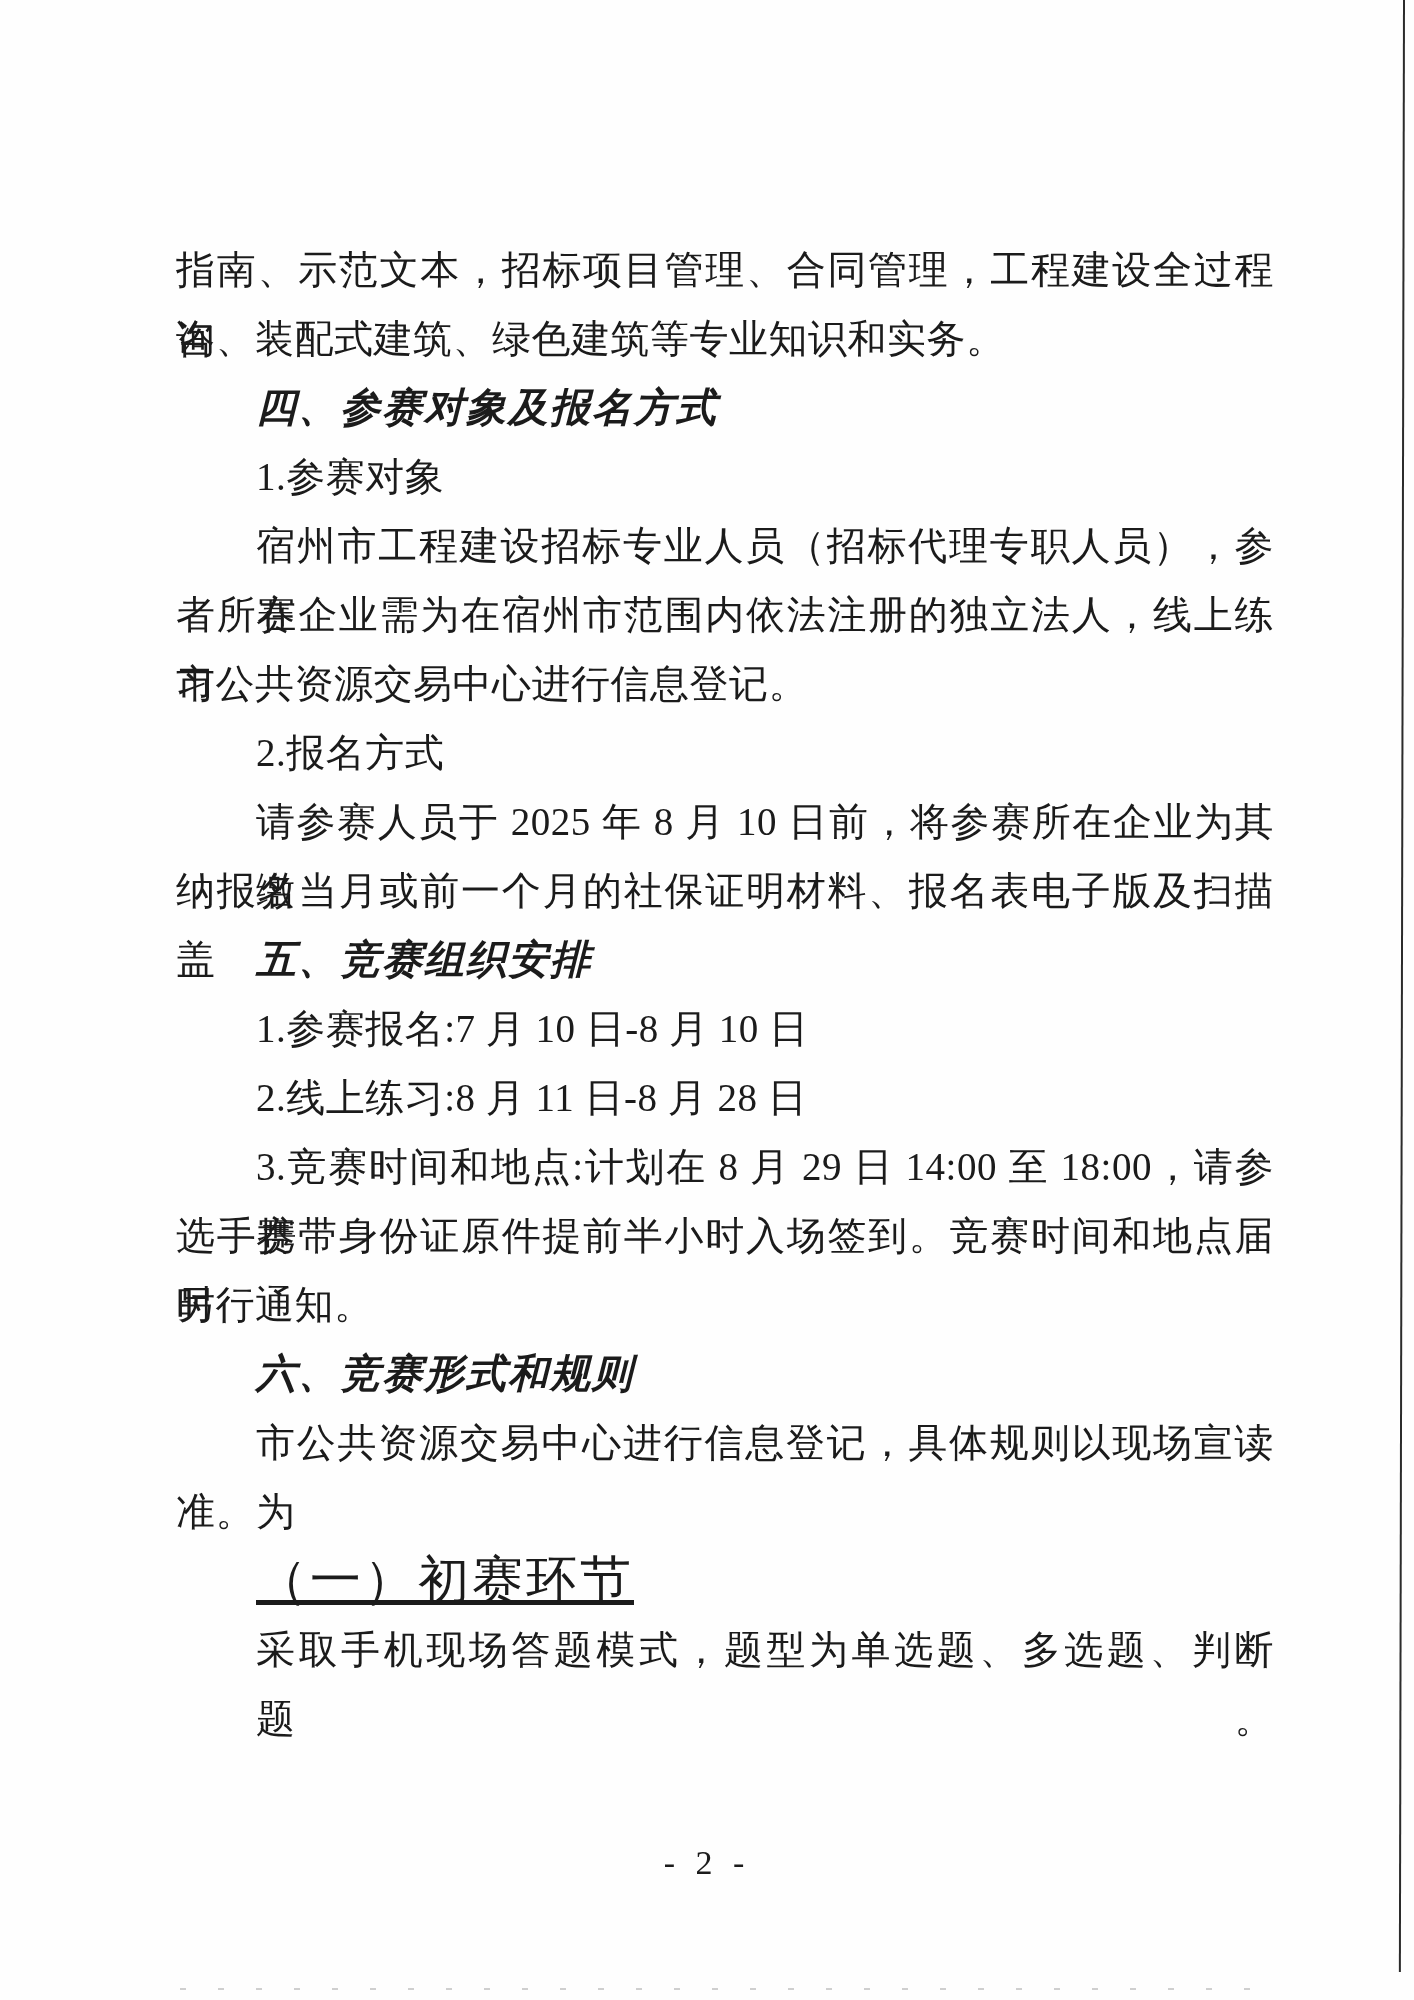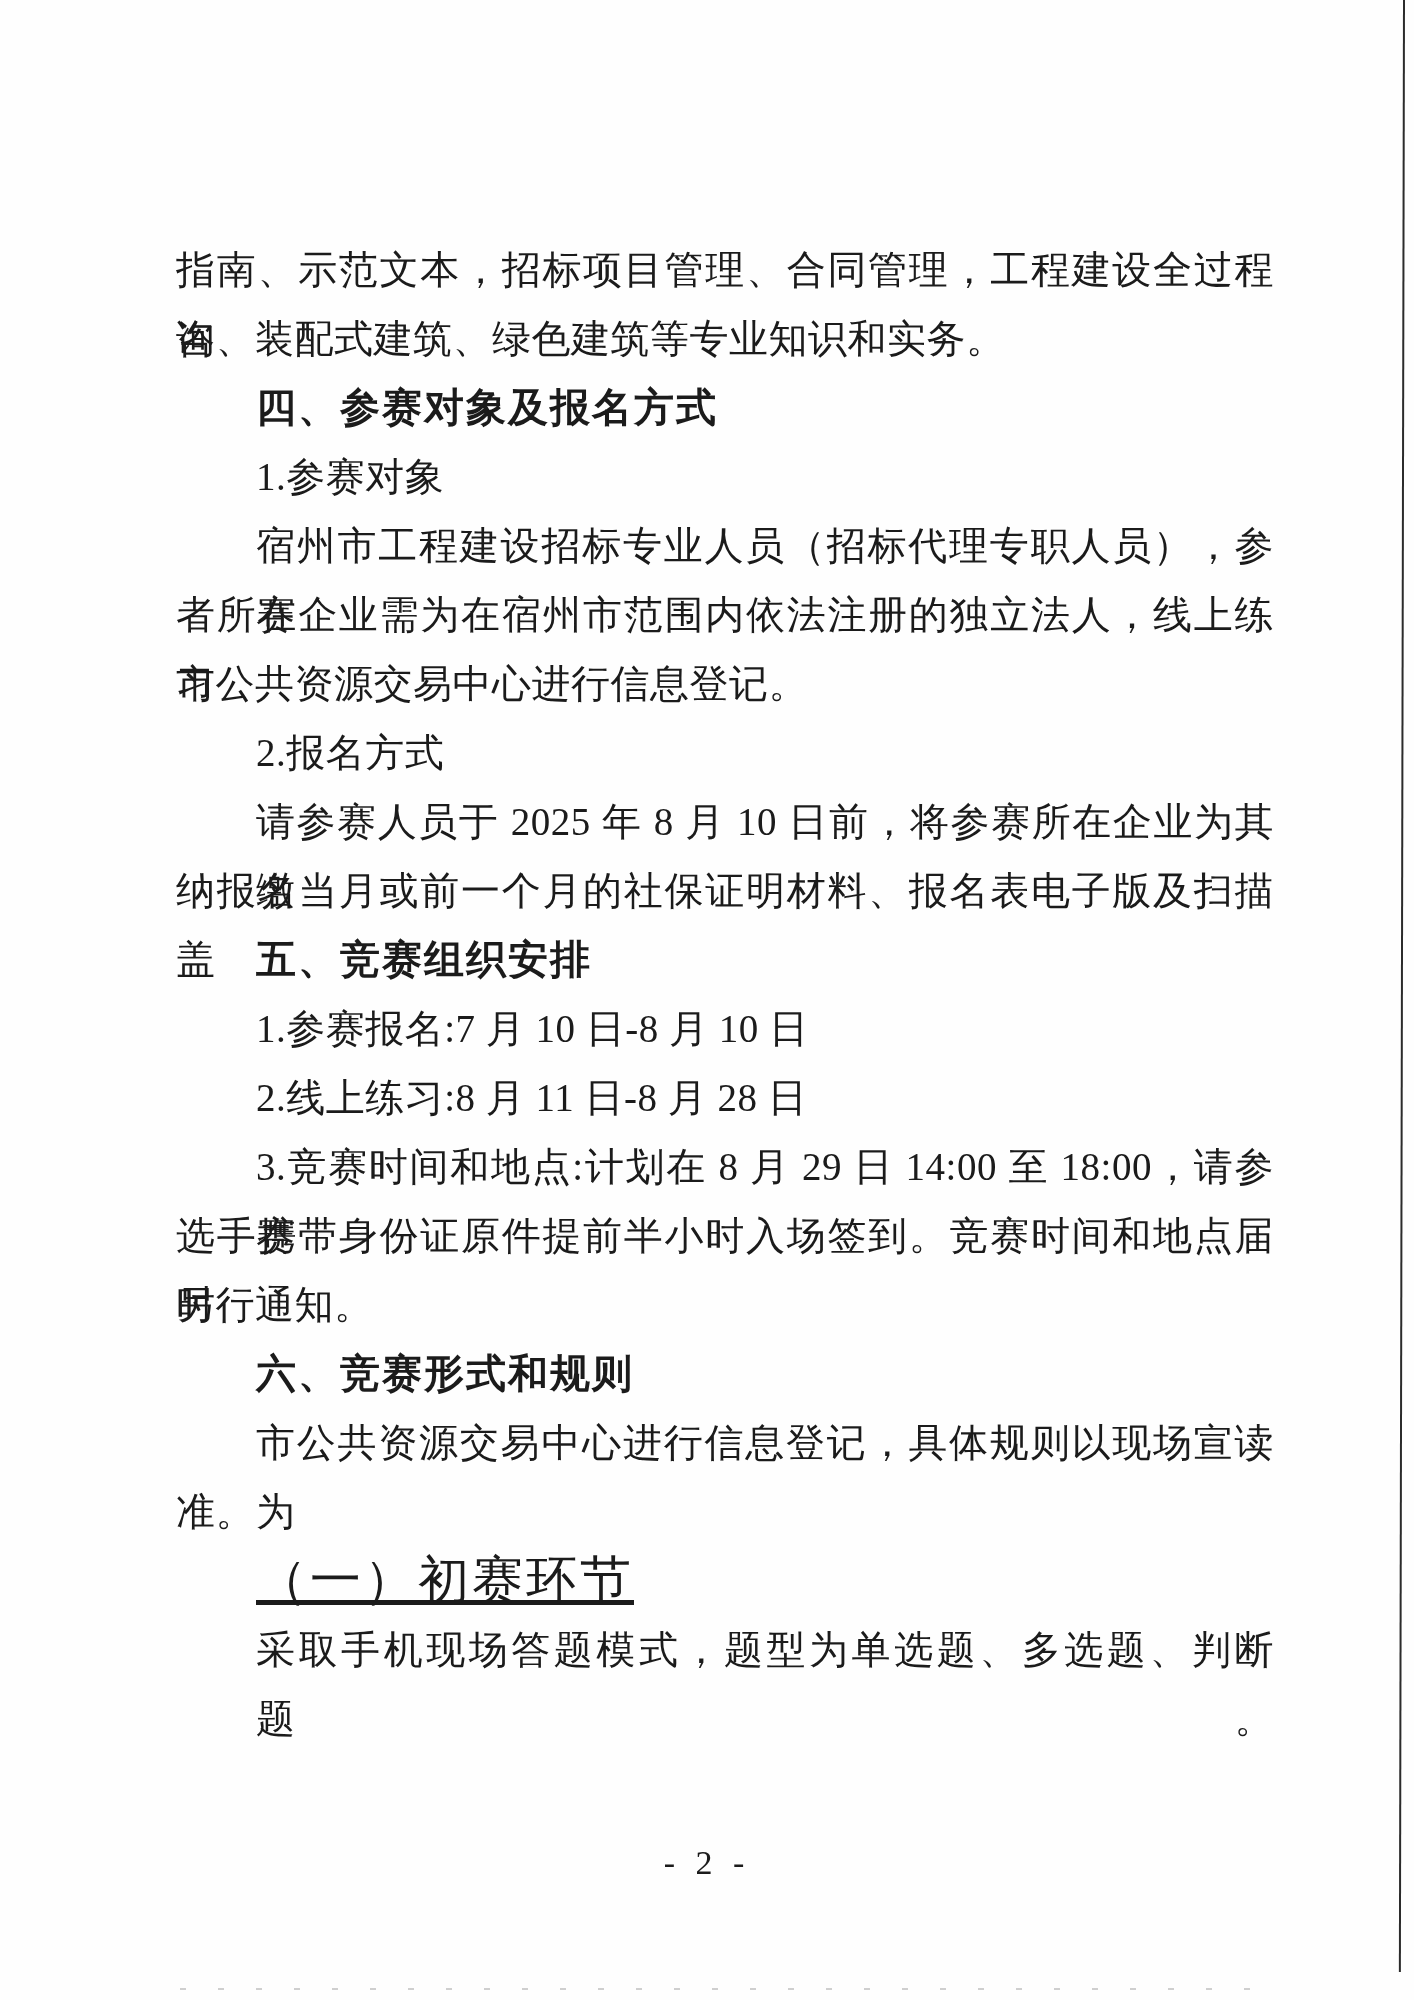--- a/index.html
+++ b/index.html
@@ -35,20 +35,21 @@
     text-align: justify;
     text-align-last: justify;
     text-justify: inter-character;
   }
   .line.indent { padding-left: 80px; }
   .line.heading {
     font-family: "Liberation Sans", "DejaVu Sans", sans-serif;
     font-weight: 700;
     font-size: 40px;
     letter-spacing: 2px;
+    font-style: italic;
   }
   .line.kai {
     font-size: 51px;
     letter-spacing: 3px;
     text-decoration: underline;
   }
   .page-number {
     position: absolute;
     left: 0;
     top: 1844px;

